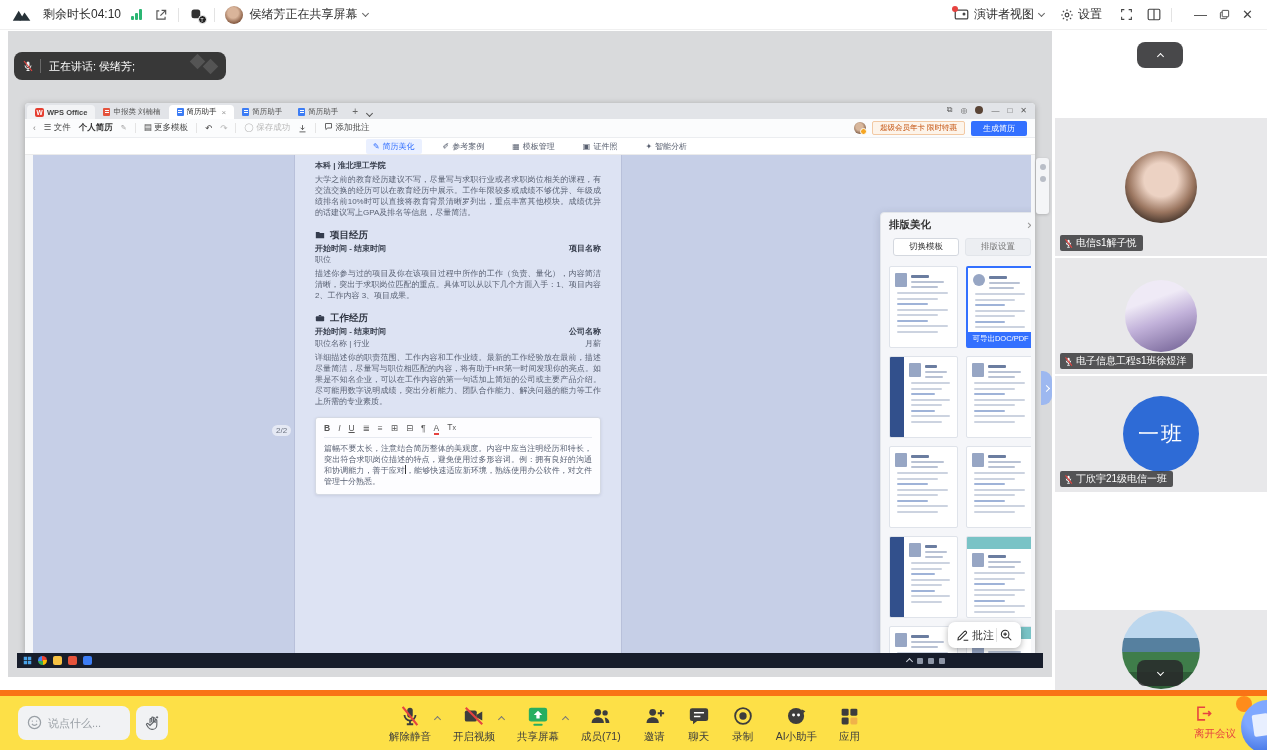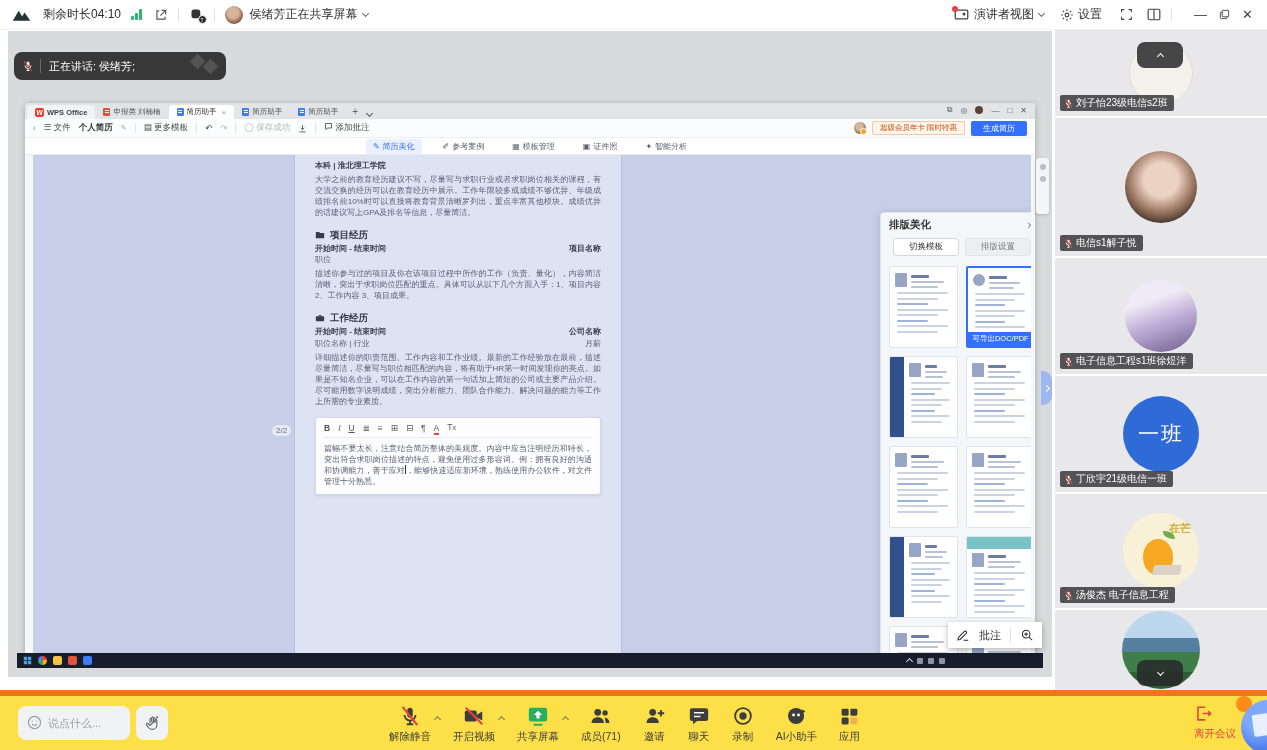--- a/index.html
+++ b/index.html
@@ -90,21 +90,21 @@
   .v-teal::before{content:"";position:absolute;left:0;top:0;width:100%;height:12px;background:#79c3c6}
   .v-teal{padding-top:16px}
   .th-banner{position:absolute;left:0;right:0;bottom:0;height:14px;background:#3370ff;color:#fff;font-size:7.5px;display:flex;align-items:center;justify-content:center}
   .wps-rail{position:absolute;right:-14px;top:55px;width:13px;height:56px;background:#f4f5f7;border-radius:3px;box-shadow:0 1px 3px rgba(0,0,0,.18);display:flex;flex-direction:column;align-items:center;gap:6px;padding-top:6px}
   .wps-rail i{width:6px;height:6px;border-radius:50%;background:#b9bec7}
   
   .taskbar{position:absolute;left:9px;top:622px;width:1026px;height:15px;background:#171d2b;display:flex;align-items:center;padding:0 6px;gap:6px}
   .taskbar .tb-ic{width:9px;height:9px;border-radius:2px}
   .taskbar .tray{margin-left:auto;display:flex;align-items:center;gap:5px;margin-right:92px;color:#cfd4dd}
   .taskbar .tray i{width:6px;height:6px;background:#8d95a5;border-radius:1px;display:inline-block}
-  .annotate-pill{position:absolute;left:948px;top:622px;height:26px;background:#fff;border-radius:0;box-shadow:0 2px 6px rgba(0,0,0,.3);display:flex;align-items:center;padding:0 8px;gap:9px;font-size:11px;color:#2e2e2e}
+  .annotate-pill{position:absolute;left:948px;top:622px;height:26px;background:#fff;border-radius:7px;box-shadow:0 2px 6px rgba(0,0,0,.3);display:flex;align-items:center;padding:0 8px;gap:2px;font-size:11px;color:#2e2e2e}
   .annotate-pill .vsep{width:1px;height:14px;background:#e2e2e2}
   
   .side-handle{position:absolute;left:1041px;top:371px;width:11px;height:34px;background:#9db8f0;border-radius:0 9px 9px 0;display:flex;align-items:center;justify-content:center}
   
   .participants{position:absolute;left:1055px;top:30px;width:212px;height:660px;background:#fff}
   .ptile{position:absolute;left:0;width:212px;background:#e8e8ea;display:flex;align-items:center;justify-content:center;overflow:hidden}
   .plabel{position:absolute;left:5px;bottom:5px;background:rgba(62,62,64,.88);color:#fff;font-size:10px;line-height:12px;padding:2px 6px 2px 4px;border-radius:2px;display:flex;align-items:center;gap:3px;white-space:nowrap}
   .avatar{border-radius:50%;flex:none}
   .av-cartoon{width:64px;height:64px;background:#f4f1ea radial-gradient(circle at 34% 58%,#e3a7a7 0 9%,transparent 10%) , radial-gradient(circle at 66% 58%,#e3a7a7 0 9%,transparent 10%),radial-gradient(circle at 38% 44%,#444 0 4%,transparent 5%),radial-gradient(circle at 62% 44%,#444 0 4%,transparent 5%);background-color:#f4f1ea;border:1px solid #ddd}
   .av-photo{width:72px;height:72px;background:radial-gradient(circle at 50% 40%,#ecd2c3 0 30%,#9a755f 58%,#2a211c 85%)}
@@ -611,93 +611,60 @@
           <path d="M10.5 7.5v6M7.5 10.5h6M15.5 15.5 21 21"></path>
         </svg>
     </span>
   </div>
 
   <div class="side-handle">
       <span class="chev-right"></span>
     </div>
 
   <div class="participants" id="participants">
-      <div class="ptile" style="top:0px;height:86px">
-        <div class="avatar av-cartoon"></div>
+      <div class="ptile" style="top:88px;height:138px">
+        <div class="avatar av-photo"></div>
         <div class="plabel">
           <span class="icon">
             <svg width="9" height="11" viewBox="0 0 24 26">
               <rect x="9" y="3" width="6" height="11" rx="3" fill="#fff"></rect>
               <path d="M6 11a6 6 0 0 0 12 0" fill="none" stroke="#fff" stroke-width="2.4"></path>
               <path d="M12 17v4M8.5 23h7" stroke="#fff" stroke-width="2.4"></path>
               <path d="M4 2 21 24" stroke="#e64340" stroke-width="3"></path>
             </svg>
           </span>
-          <span>刘子怡23级电信s2班</span>
+          <span>电信s1解子悦</span>
         </div>
       </div>
-      <div class="ptile" style="top:88px;height:138px">
-        <div class="avatar av-photo"></div>
+      <div class="ptile" style="top:228px;height:116px">
+        <div class="avatar av-anime"></div>
         <div class="plabel">
           <span class="icon">
             <svg width="9" height="11" viewBox="0 0 24 26">
               <rect x="9" y="3" width="6" height="11" rx="3" fill="#fff"></rect>
               <path d="M6 11a6 6 0 0 0 12 0" fill="none" stroke="#fff" stroke-width="2.4"></path>
               <path d="M12 17v4M8.5 23h7" stroke="#fff" stroke-width="2.4"></path>
               <path d="M4 2 21 24" stroke="#e64340" stroke-width="3"></path>
             </svg>
           </span>
-          <span>电信s1解子悦</span>
+          <span>电子信息工程s1班徐煜洋</span>
         </div>
       </div>
-      <div class="ptile" style="top:228px;height:116px">
-        <div class="avatar av-anime"></div>
+      <div class="ptile" style="top:346px;height:116px">
+        <div class="avatar av-text">一班</div>
         <div class="plabel">
           <span class="icon">
             <svg width="9" height="11" viewBox="0 0 24 26">
               <rect x="9" y="3" width="6" height="11" rx="3" fill="#fff"></rect>
               <path d="M6 11a6 6 0 0 0 12 0" fill="none" stroke="#fff" stroke-width="2.4"></path>
               <path d="M12 17v4M8.5 23h7" stroke="#fff" stroke-width="2.4"></path>
               <path d="M4 2 21 24" stroke="#e64340" stroke-width="3"></path>
             </svg>
           </span>
-          <span>电子信息工程s1班徐煜洋</span>
-        </div>
-      </div>
-      <div class="ptile" style="top:346px;height:116px">
-        <div class="avatar av-text">一班</div>
-        <div class="plabel">
-          <span class="icon">
-            <svg width="9" height="11" viewBox="0 0 24 26">
-              <rect x="9" y="3" width="6" height="11" rx="3" fill="#fff"></rect>
-              <path d="M6 11a6 6 0 0 0 12 0" fill="none" stroke="#fff" stroke-width="2.4"></path>
-              <path d="M12 17v4M8.5 23h7" stroke="#fff" stroke-width="2.4"></path>
-              <path d="M4 2 21 24" stroke="#e64340" stroke-width="3"></path>
-            </svg>
-          </span>
           <span>丁欣宇21级电信一班</span>
-        </div>
-      </div>
-      <div class="ptile" style="top:464px;height:114px">
-        <div class="avatar av-mango">
-          <span class="zm">在芒</span>
-          <span class="fruit"></span>
-          <span class="leaf"></span>
-          <span class="laptop"></span>
-        </div>
-        <div class="plabel">
-          <span class="icon">
-            <svg width="9" height="11" viewBox="0 0 24 26">
-              <rect x="9" y="3" width="6" height="11" rx="3" fill="#fff"></rect>
-              <path d="M6 11a6 6 0 0 0 12 0" fill="none" stroke="#fff" stroke-width="2.4"></path>
-              <path d="M12 17v4M8.5 23h7" stroke="#fff" stroke-width="2.4"></path>
-              <path d="M4 2 21 24" stroke="#e64340" stroke-width="3"></path>
-            </svg>
-          </span>
-          <span>汤俊杰 电子信息工程</span>
         </div>
       </div>
       <div class="ptile" style="top:580px;height:80px">
         <div class="avatar av-scenery"></div>
       </div>
     </div>
   <button class="pg-btn" style="top:42px">
       <span class="chev-up" style="margin:2px 0 0"></span>
     </button>
   <button class="pg-btn" style="top:660px">

